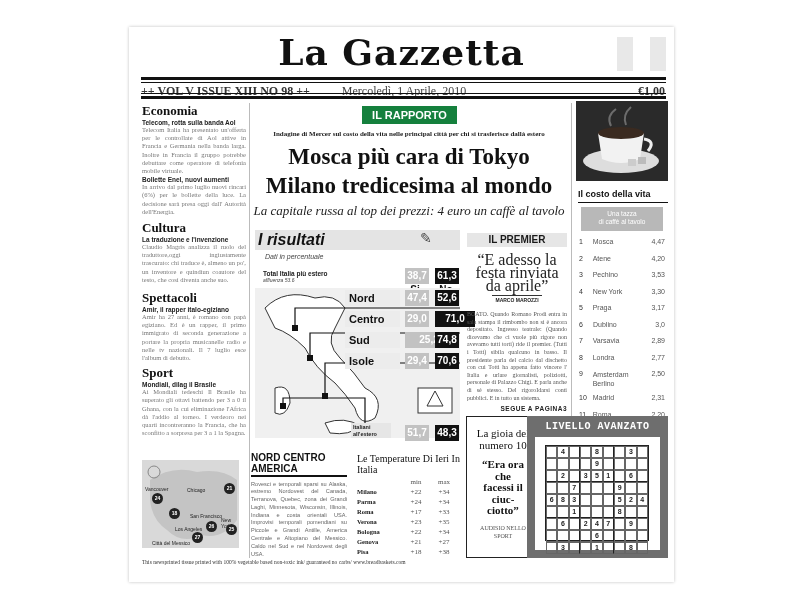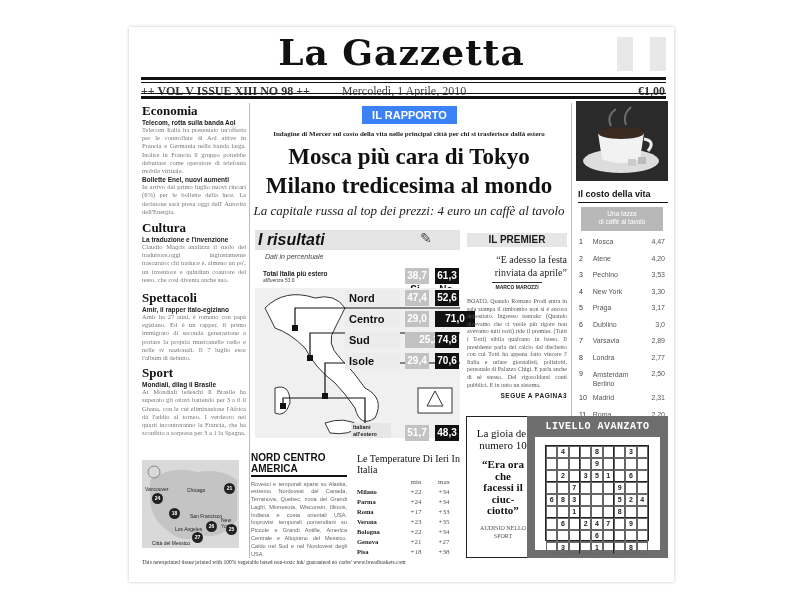--- a/index.html
+++ b/index.html
@@ -8,33 +8,33 @@
   .sheet { position: absolute; left: 129px; top: 27px; width: 545px; height: 555px; background: #fff; box-shadow: 0 0 3px rgba(0,0,0,0.25); }
   .abs { position: absolute; }
   .masthead { left: 0; top: 0; width: 545px; text-align: center; font-family: "DejaVu Serif", serif; font-weight: bold; font-size: 36px; letter-spacing: 1px; top: 4px; color: #111; }
   .gray-block { background: #e8e8e8; }
   .rule-thick { background: #111; height: 3px; }
   .rule-thin { background: #111; height: 1px; }
   .infobar { font-size: 12px; color: #444; }
   .sec-title { font-family: "Liberation Serif", serif; font-weight: bold; font-size: 13px; color: #111; }
   .sec-sub { font-family: "Liberation Sans", sans-serif; font-size: 6.5px; font-weight: bold; color: #222; }
   .body-text { font-family: "Liberation Serif", serif; font-size: 6.5px; line-height: 8.2px; color: #777; text-align: justify; }
-  .banner { background: #3b82f6; color: #fff; font-family: "Liberation Sans", sans-serif; font-weight: bold; font-size: 11px; text-align: center; line-height: 18px; }
+  .banner { background: #15803d; color: #fff; font-family: "Liberation Sans", sans-serif; font-weight: bold; font-size: 11px; text-align: center; line-height: 18px; }
   .kicker { font-size: 7px; font-weight: bold; color: #222; text-align: center; }
   .headline { font-family: "Liberation Serif", serif; font-weight: bold; font-size: 23px; text-align: center; color: #111; line-height: 28px; }
   .deck { font-family: "Liberation Serif", serif; font-style: italic; font-size: 13px; text-align: center; color: #222; }
   .ris-head { background: #e4e4e4; font-family: "Liberation Sans", sans-serif; font-weight: bold; font-style: italic; font-size: 16px; color: #111; padding-left: 3px; line-height: 20px; }
   .ris-small { font-family: "Liberation Sans", sans-serif; font-size: 7px; font-style: italic; color: #444; }
   .col-h { font-family: "Liberation Sans", sans-serif; font-weight: bold; font-size: 10px; color: #111; text-align: center; margin-top: 32px; }
   .region { font-family: "Liberation Sans", sans-serif; font-weight: bold; font-size: 11px; color: #111; background: #ececec; padding-left: 4px; line-height: 16px; }
   .si-box { background: #c2c2c2; color: #fff; font-family: "Liberation Sans", sans-serif; font-weight: bold; font-size: 10px; text-align: center; line-height: 16px; }
   .no-box { background: #111; color: #fff; font-family: "Liberation Sans", sans-serif; font-weight: bold; font-size: 10px; text-align: center; line-height: 16px; }
   .map-bg { background: #f0f0f0; }
   .premier-banner { font-family: "Liberation Sans", sans-serif; font-weight: bold; font-size: 10px; text-align: center; background: #e6e6e6; line-height: 14px; }
-  .quote { font-family: "Liberation Serif", serif; font-size: 10px; text-align: right; line-height: 13px; color: #222; }
+  .quote { font-family: "Liberation Serif", serif; font-size: 16px; text-align: center; line-height: 13px; color: #222; }
   .byline { font-family: "Liberation Sans", sans-serif; font-weight: bold; font-size: 5px; text-align: center; color: #222; }
   .segue { font-family: "Liberation Sans", sans-serif; font-weight: bold; font-size: 6.5px; text-align: right; color: #222; letter-spacing: 0.5px; }
   .rank-row { display: flex; font-family: "Liberation Sans", sans-serif; font-size: 7px; color: #555; height: 16.5px; align-items: flex-start; }
   .rank-num { width: 14px; color: #333; }
   .rank-city { width: 60px; }
   .rank-val { flex: 1; text-align: right; padding-right: 4px; }
   .costo-title { font-family: "Liberation Sans", sans-serif; font-weight: bold; font-size: 9px; color: #111; }
   .costo-banner { background: #b8b8b8; color: #fff; font-family: "Liberation Sans", sans-serif; font-size: 6.5px; text-align: center; line-height: 8px; padding-top: 3px; }
   .temps-title { font-family: "Liberation Serif", serif; font-size: 10px; color: #111; }
   .temps-row { display: flex; font-size: 7px; height: 10px; }

